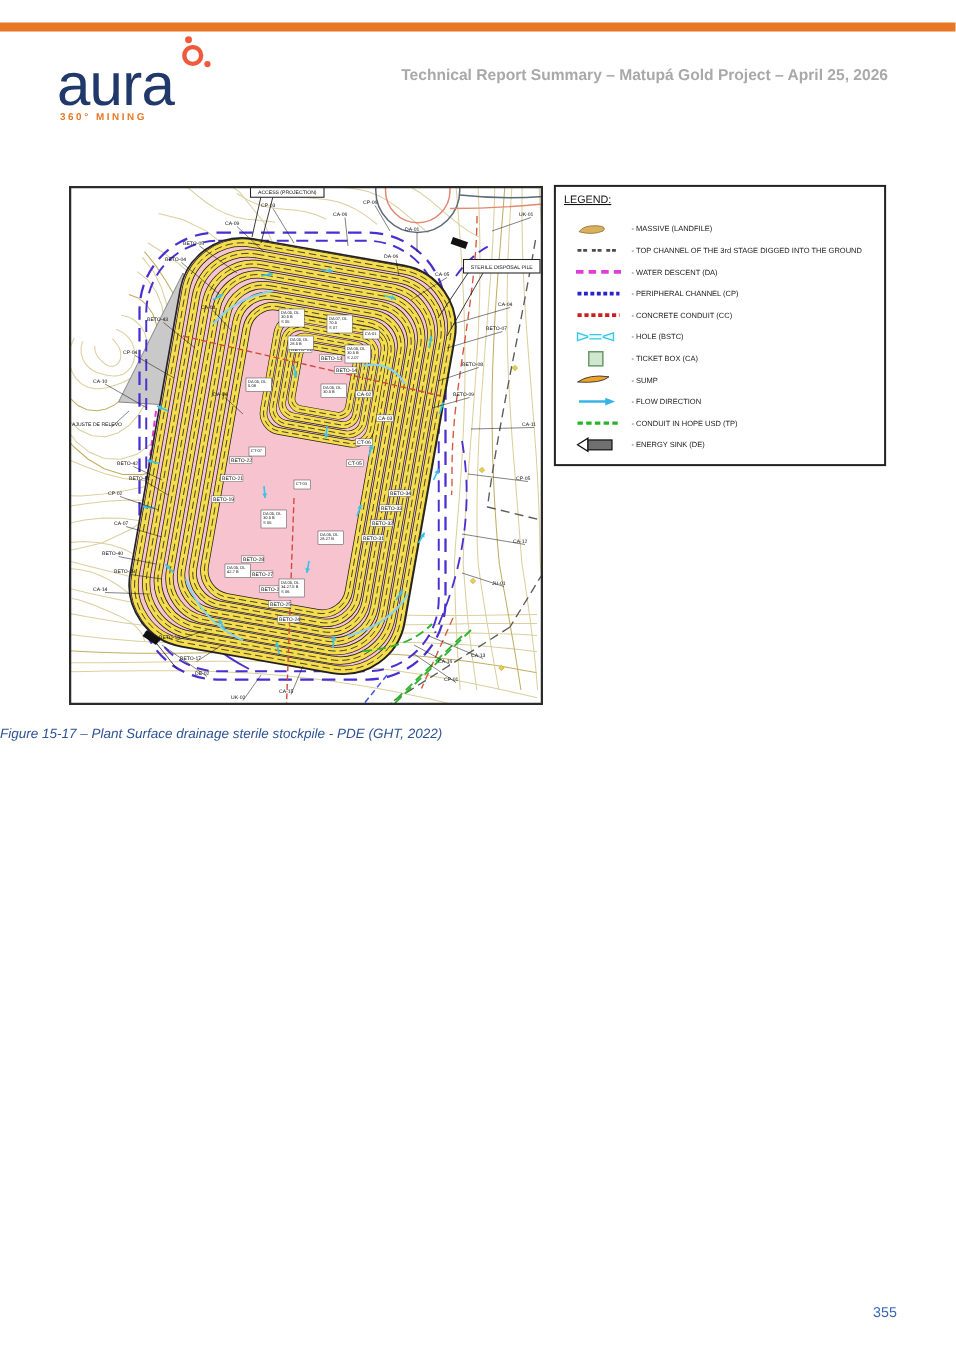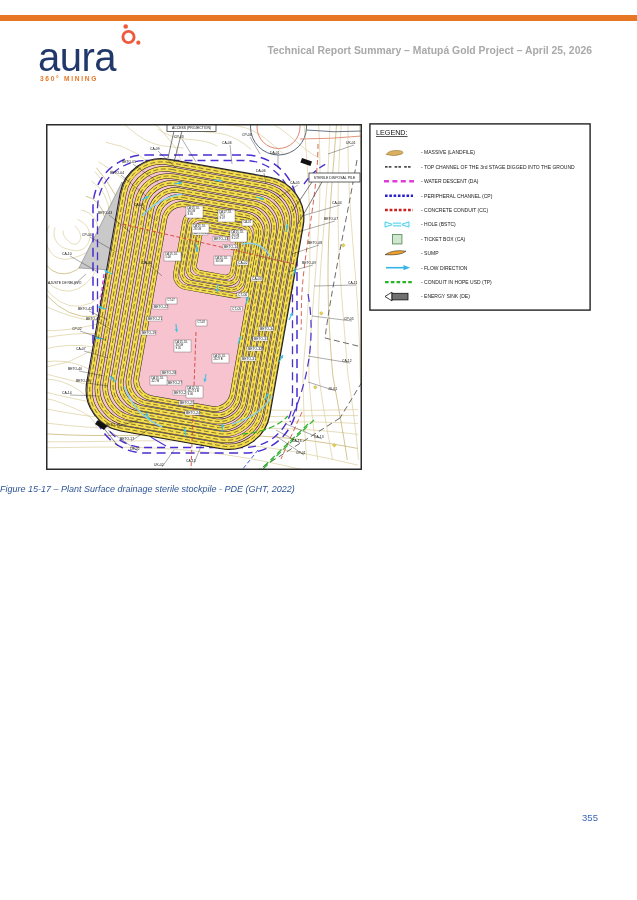--- a/index.html
+++ b/index.html
@@ -546,13 +546,13 @@
 
 <g>
 <path d="M 16 173.5 l 7 -4.4 l 0 8.8 z" fill="#fff" stroke="#111" stroke-width="0.8"></path>
       <rect x="23" y="170.3" width="16" height="6.6" fill="#707070" stroke="#111" stroke-width="0.8"></rect>
 <text x="52" y="175.3" font-size="5" fill="#1a1a1a">- ENERGY SINK (DE)</text>
 </g>
 </svg>
 
 <div class="abs" style="left:0;top:484px;width:637px;text-align:left;font-size:9px;font-style:italic;color:#2e5496;">Figure 15-17 – Plant Surface drainage sterile stockpile - PDE (GHT, 2022)</div>
 
-<div class="abs" style="left:570px;top:812px;width:40px;text-align:center;font-size:9.5px;color:#3a68b8;">355</div>
+<div class="abs" style="left:570px;top:870px;width:40px;text-align:center;font-size:9.5px;color:#3a68b8;">355</div>
 
 </body></html>

